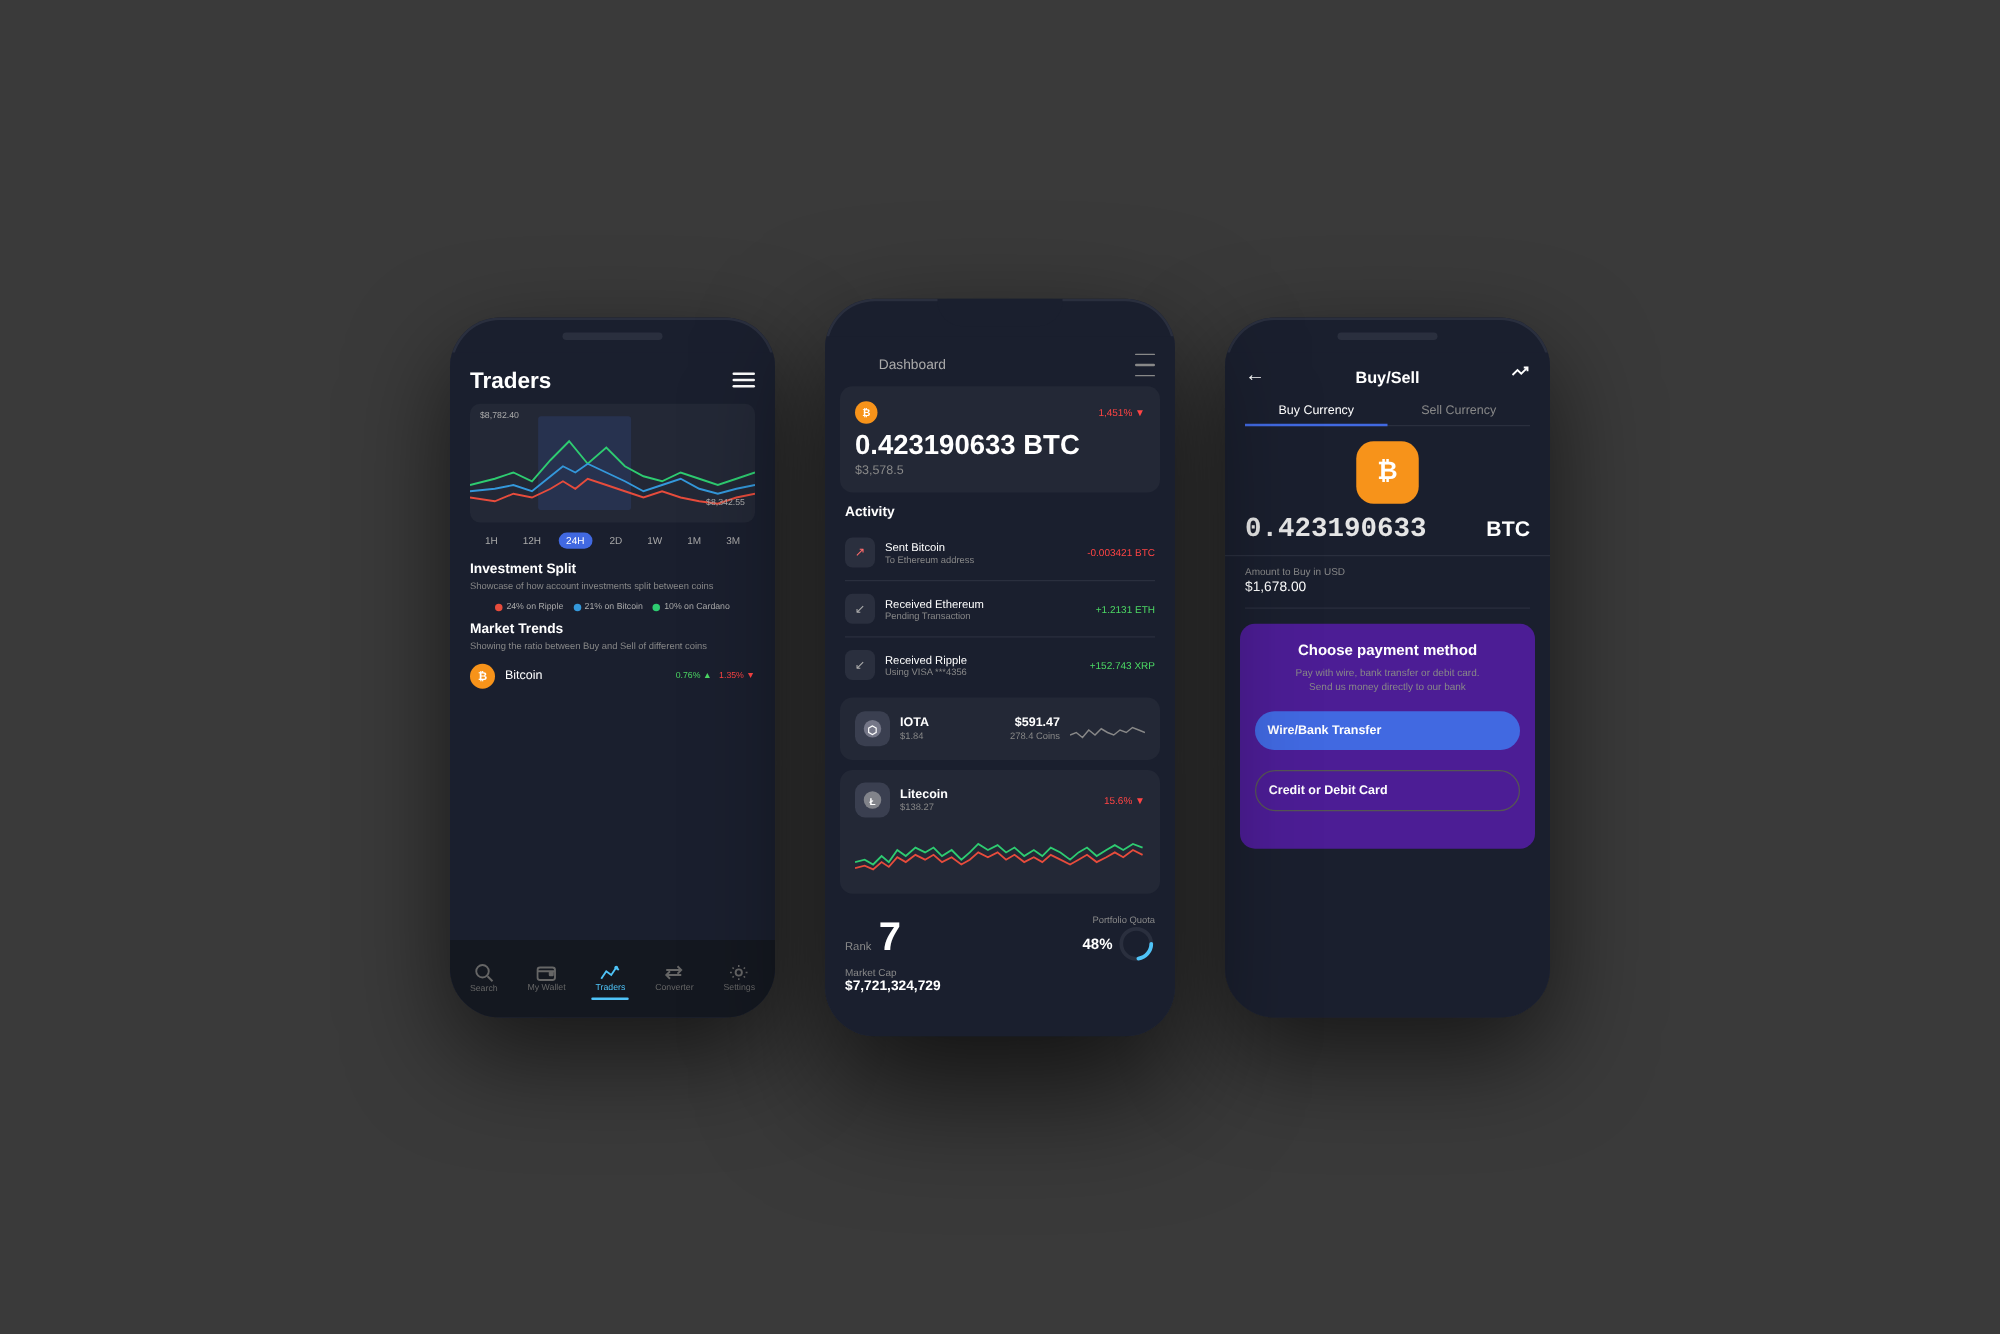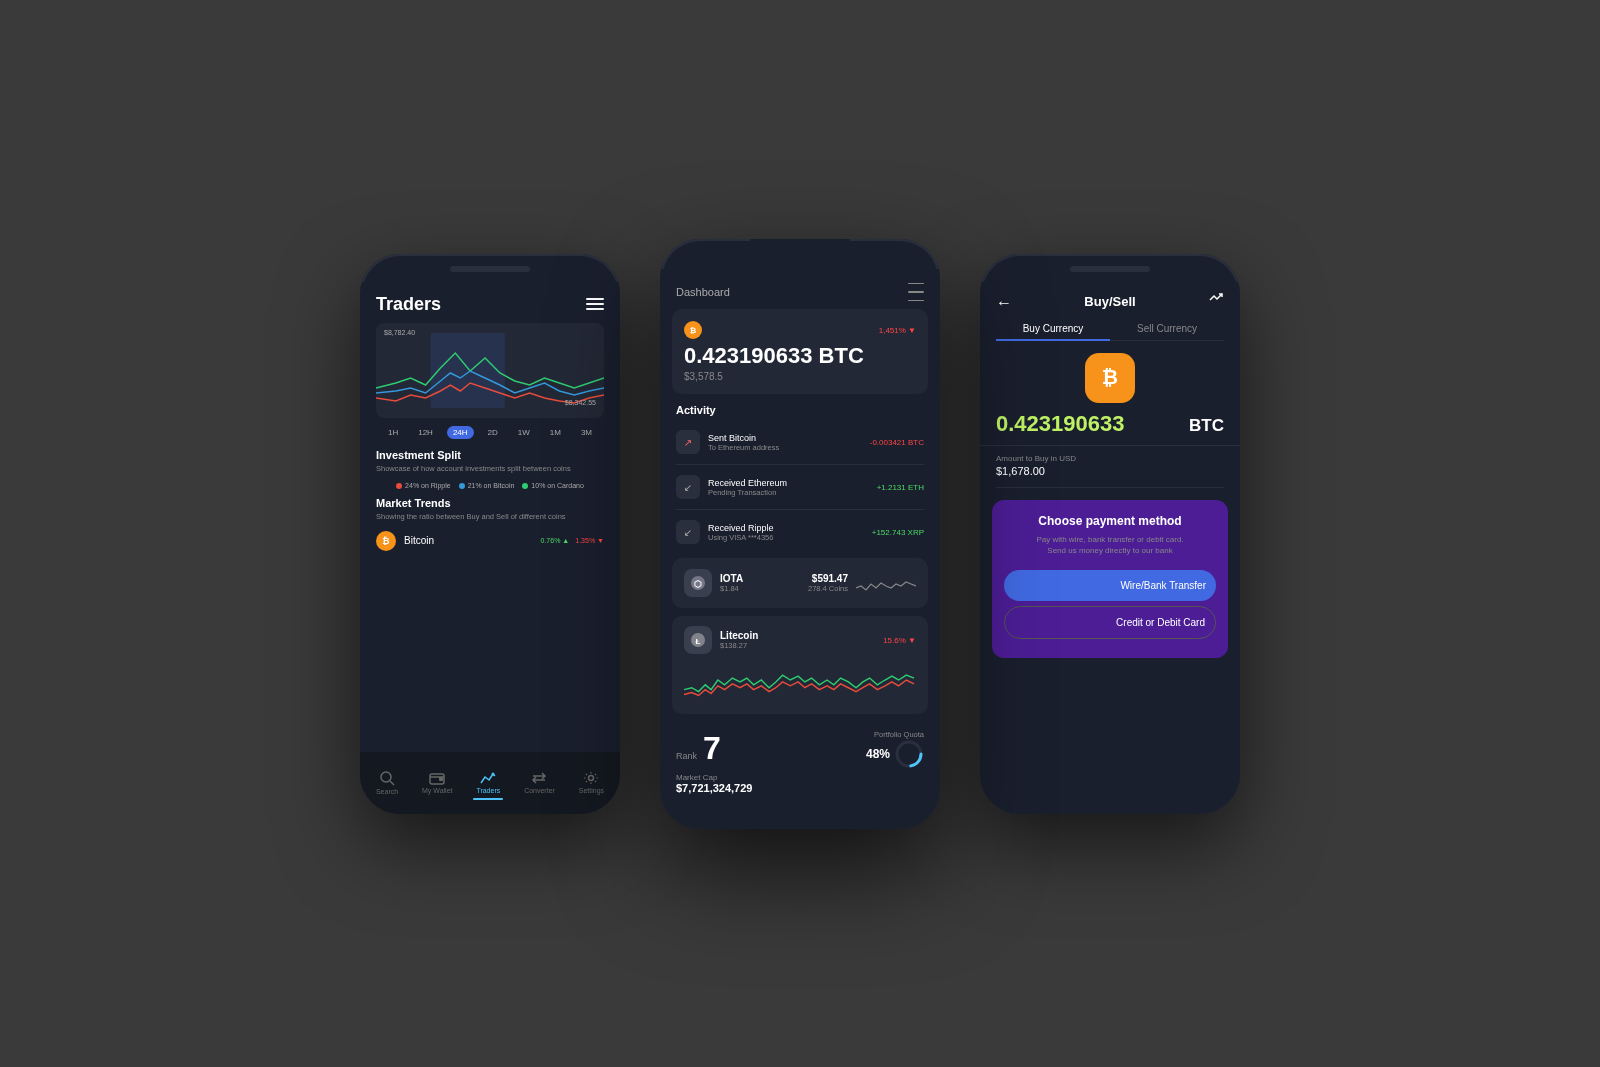--- a/index.html
+++ b/index.html
@@ -291,20 +291,21 @@
 
     .phone2 .phone-screen {
       margin-top: 30px;
     }
 
     .p2-header {
       display: flex;
       justify-content: space-between;
       align-items: center;
       padding: 12px 16px 6px;
+      margin-left: 27px;
     }
 
     .p2-title {
       font-size: 11px;
       color: #aaa;
     }
 
     .p2-hero {
       background: #232836;
       margin: 0 12px 10px;
@@ -628,21 +629,22 @@
       align-items: baseline;
       padding: 0 16px;
       border-bottom: 1px solid #2a2f3e;
       padding-bottom: 8px;
       margin-bottom: 8px;
     }
 
     .p3-amount-num {
       font-size: 22px;
       font-weight: 700;
-      color: #bef264;
+      color: #e5e5e5;
+      font-family: Liberation Mono, monospace;
     }
 
     .p3-amount-currency {
       font-size: 17px;
       font-weight: 700;
       color: white;
     }
 
     .p3-usd-row {
       padding: 0 16px;
@@ -687,25 +689,25 @@
       text-align: center;
       line-height: 1.4;
       margin-bottom: 14px;
     }
 
     .pay-btn {
       width: 100%;
       padding: 10px;
       border-radius: 25px;
       font-size: 10px;
-      font-weight: 400;
+      font-weight: 700;
       cursor: pointer;
       border: none;
-      margin-bottom: 5px;
-      text-align: right;
+      margin-bottom: 16px;
+      text-align: left;
     }
 
     .pay-btn-primary {
       background: #4169e1;
       color: white;
     }
 
     .pay-btn-outline {
       background: transparent;
       color: white;

